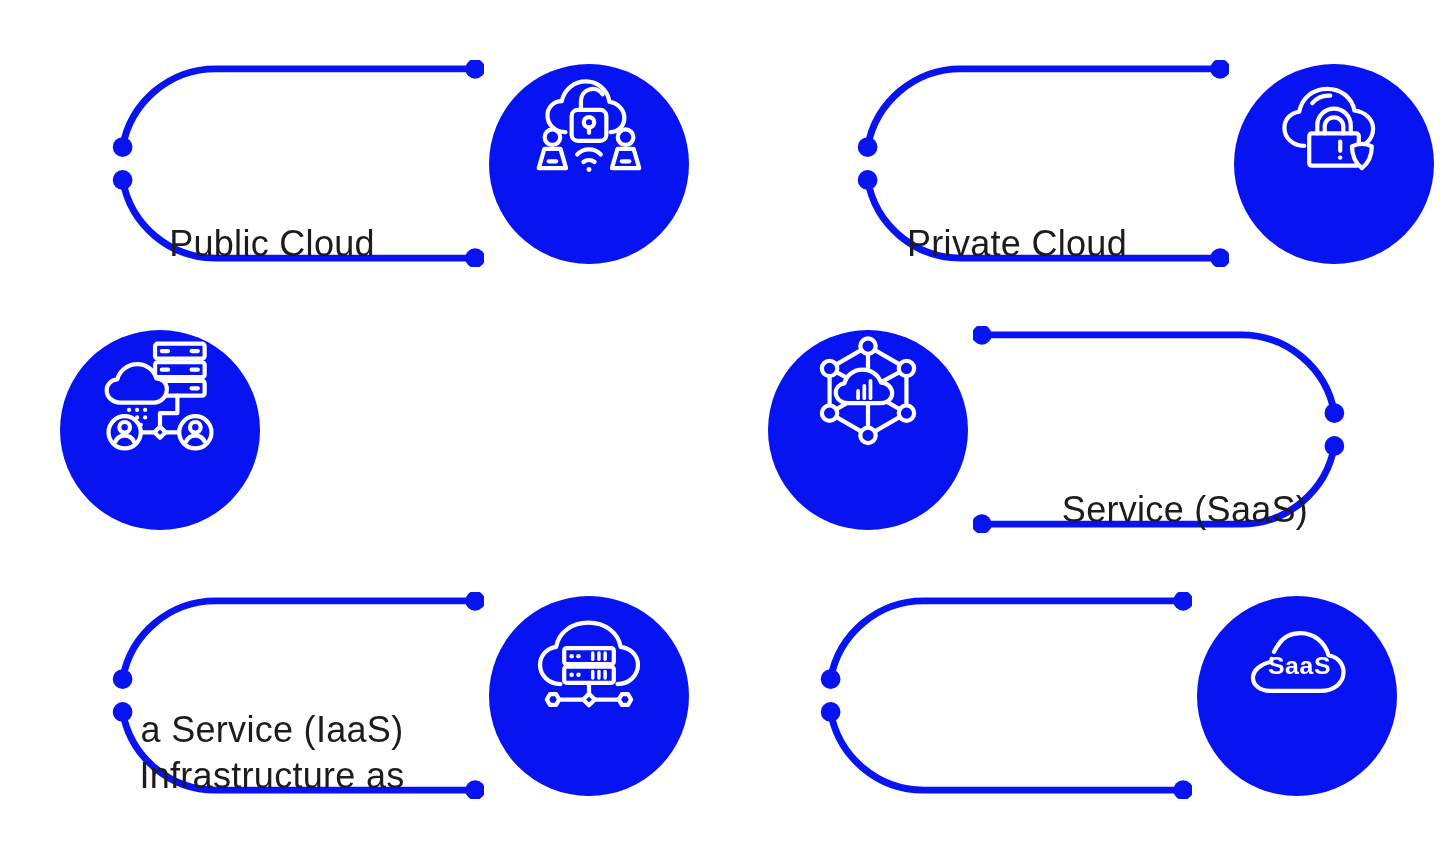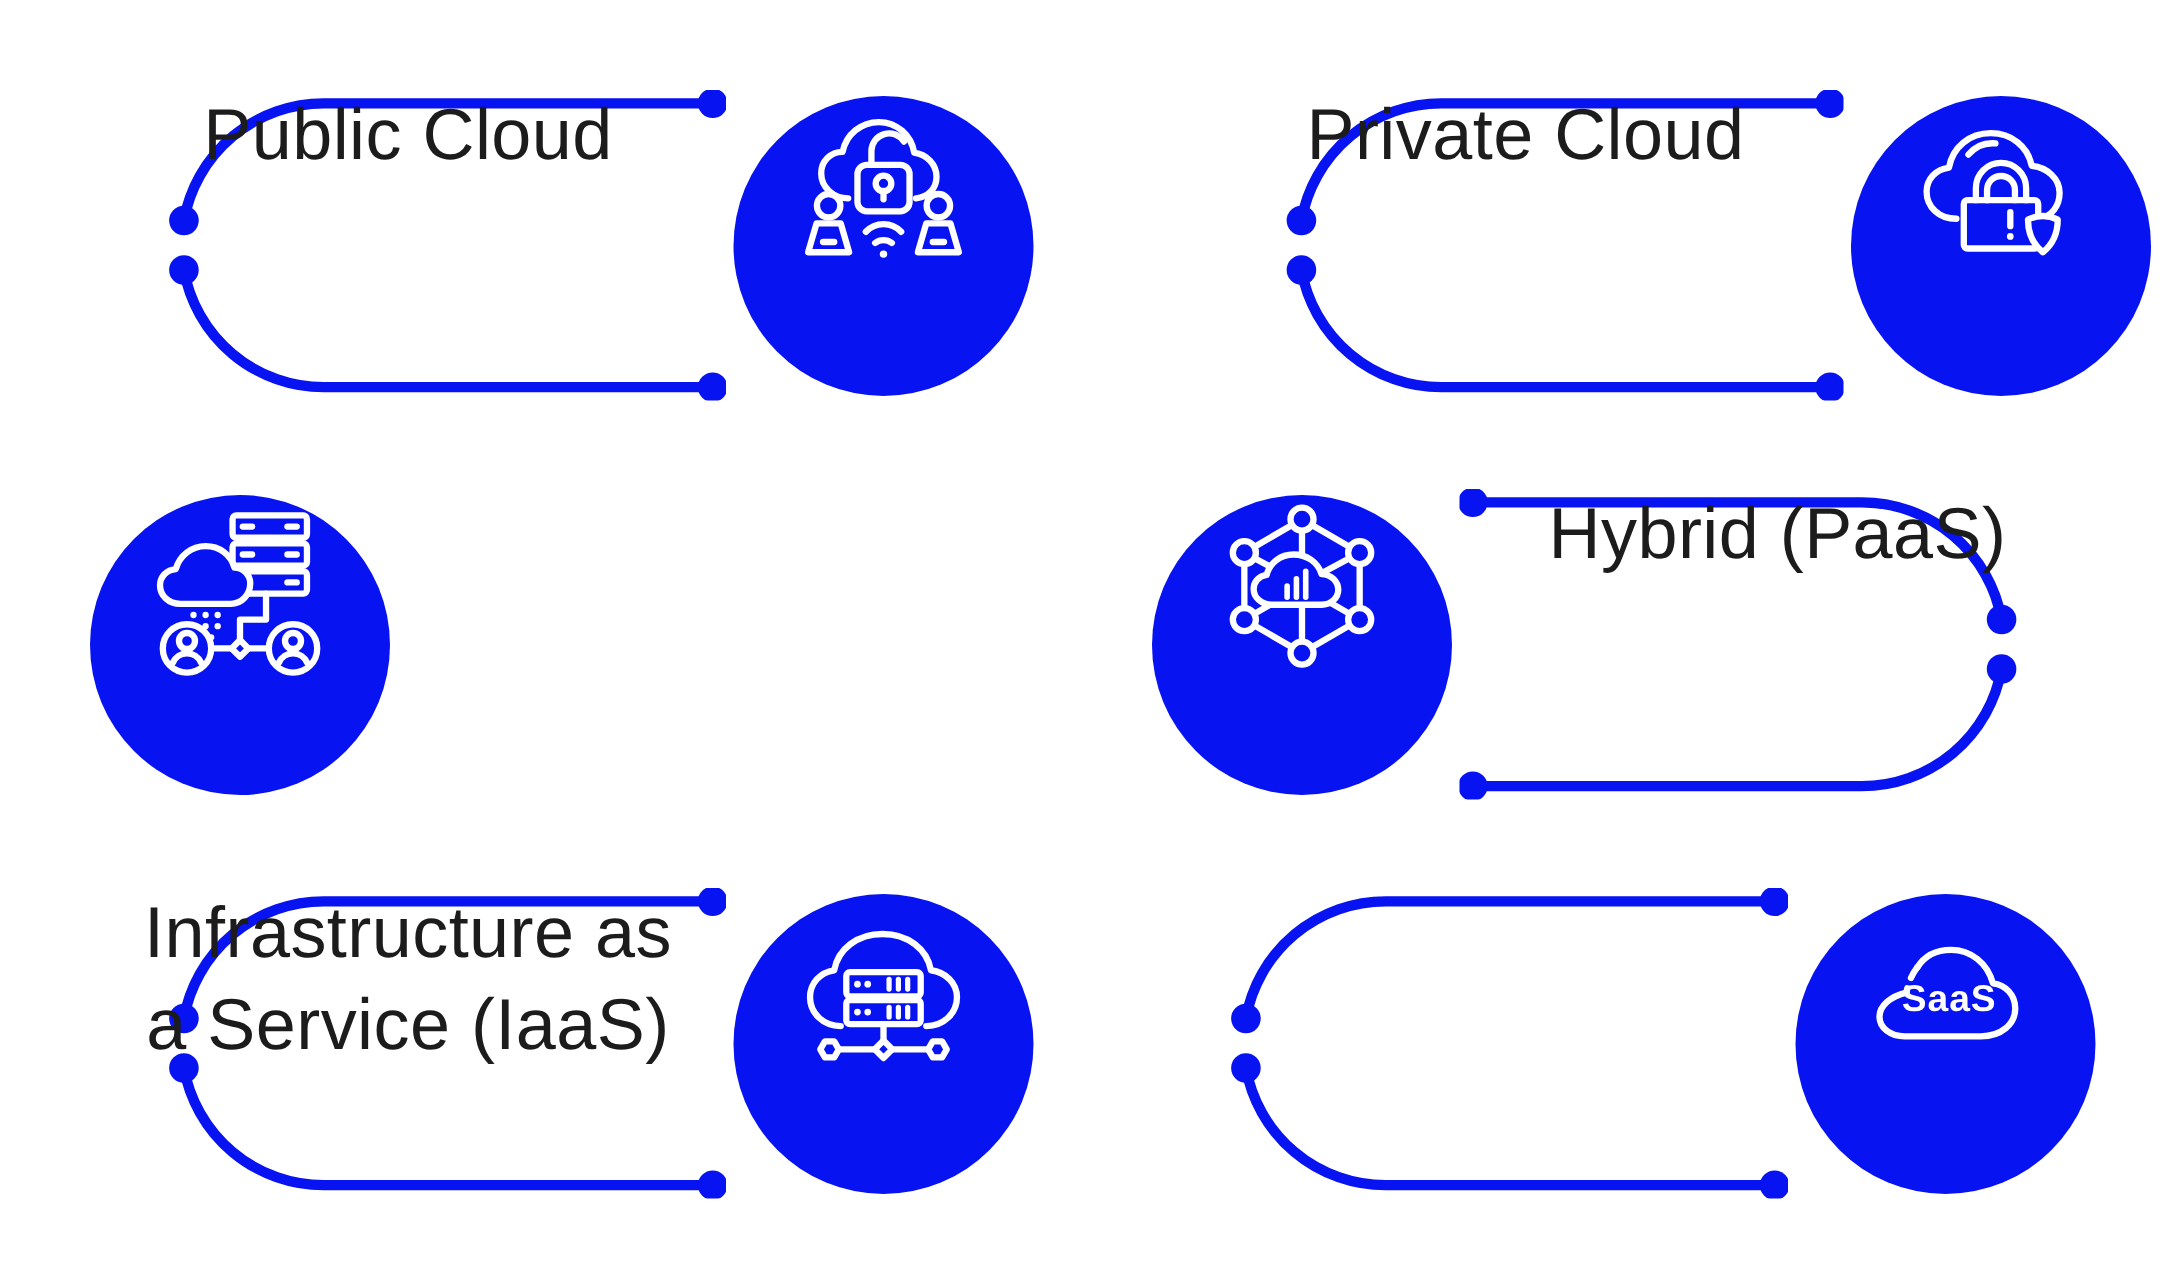--- a/index.html
+++ b/index.html
@@ -16,22 +16,22 @@
     font-family:"Liberation Sans", sans-serif;
   }
   .card{position:absolute;height:207px;display:flex;align-items:center;gap:5px;}
   .pill{position:relative;width:424px;height:207px;flex:0 0 auto;}
   .pill-svg{
     position:absolute;inset:0;width:100%;height:100%;
     stroke:var(--primary);fill:var(--primary);stroke-width:7;overflow:visible;
   }
   .label{
     position:absolute;inset:0;
-    display:flex;flex-direction:column;align-items:center;justify-content:flex-start;
-    font-size:48px;line-height:1.28;letter-spacing:0.3px;
+    display:flex;flex-direction:column;align-items:center;justify-content:flex-end;
+    font-size:36px;line-height:1.28;letter-spacing:0.3px;
     color:var(--label-text);text-align:center;white-space:nowrap;
   }
   .circle{
     width:200px;height:200px;border-radius:50%;background:var(--primary);
     display:flex;align-items:flex-start;justify-content:center;flex:0 0 auto;
   }
   .icon-svg{
     width:124px;height:124px;
     stroke:var(--icon-stroke);fill:none;stroke-width:3.4;
     stroke-linecap:round;stroke-linejoin:round;overflow:visible;
@@ -169,33 +169,33 @@
       <circle cx="50" cy="85" r="6.2" style="fill:var(--primary)"></circle>
       <circle cx="19" cy="67" r="6.2" style="fill:var(--primary)"></circle>
       <circle cx="19" cy="31" r="6.2" style="fill:var(--primary)"></circle>
     </svg>
   </div>
   <div class="pill">
     <svg class="pill-svg" viewBox="0 0 430 210" preserveAspectRatio="none">
         <use href="#pill-gap-right"></use>
       </svg>
     <div class="label">
-      <div>Hybrid (PaaS)</div>
+      <div>Service (SaaS)</div>
     </div>
   </div>
 </div>
 
 <div class="card" style="left:60px;top:592px">
   <div class="pill">
     <svg class="pill-svg" viewBox="0 0 430 210" preserveAspectRatio="none">
         <use href="#pill-gap-left"></use>
       </svg>
     <div class="label">
+      <div>a Service (IaaS)</div>
       <div>Infrastructure as</div>
-      <div>a Service (IaaS)</div>
     </div>
   </div>
   <div class="circle">
     <svg class="icon-svg" viewBox="0 0 100 100">
       <path d="M27 71 C17.5 71 10.5 64 10.5 55.5 C10.5 48 16 42 23.5 41 C25.5 29.5 36 21.5 49.5 21.5 C63 21.5 73.5 29.5 75.5 41 C83.5 42 89.5 48 89.5 55.5 C89.5 64 82.5 71 73 71"></path>
       <rect x="30" y="42" width="40" height="13" rx="2" style="fill:var(--primary)"></rect>
       <rect x="30" y="57" width="40" height="13" rx="2" style="fill:var(--primary)"></rect>
       <circle cx="36" cy="48.5" r="1.8" style="fill:var(--icon-stroke);stroke:none"></circle>
       <circle cx="41.5" cy="48.5" r="1.8" style="fill:var(--icon-stroke);stroke:none"></circle>
       <path d="M53 45.9 V51.1" stroke-width="2.8"></path>

